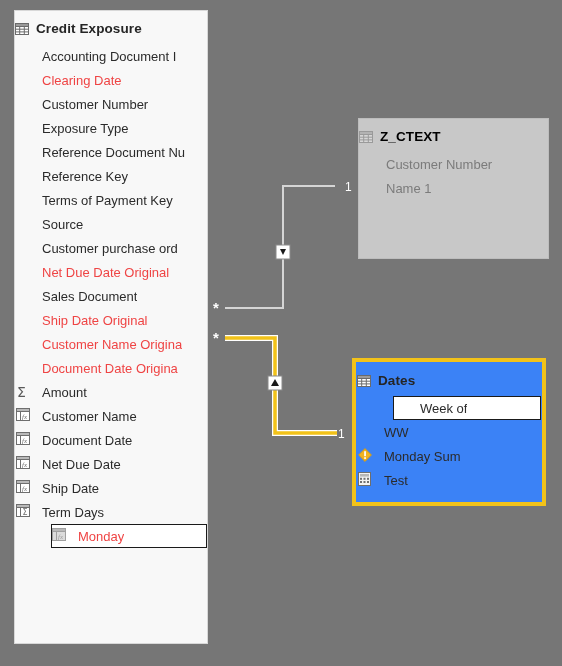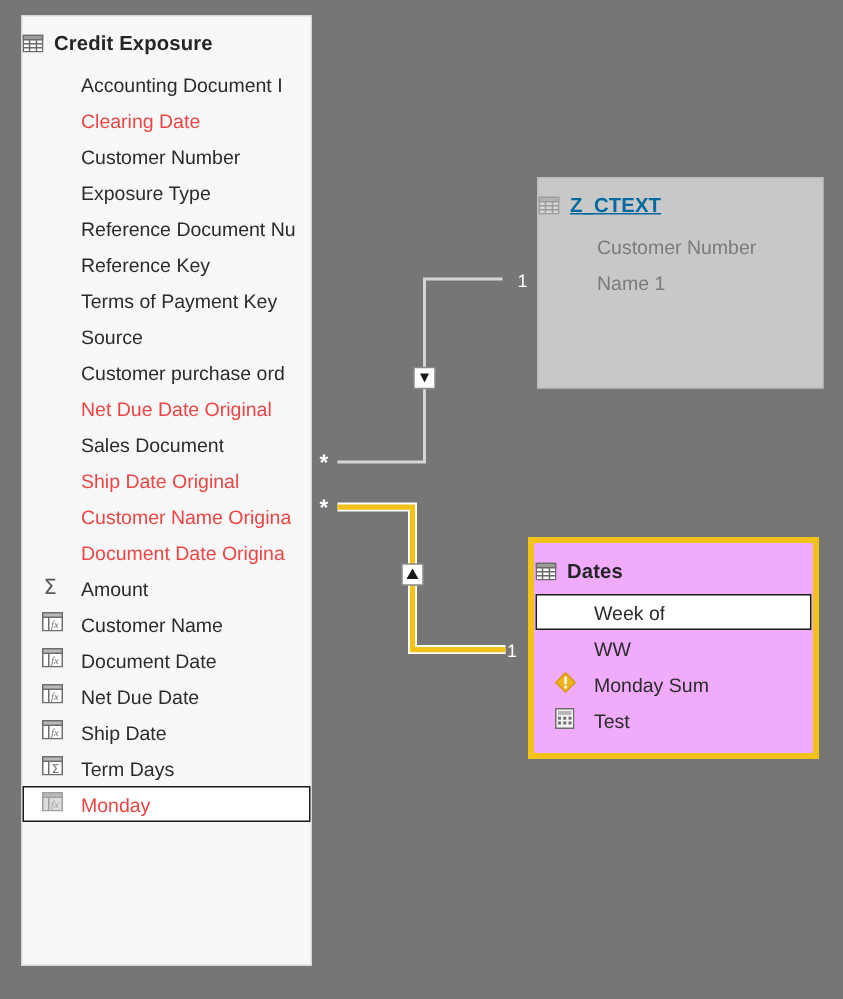--- a/index.html
+++ b/index.html
@@ -22,37 +22,36 @@
     box-sizing: border-box;
     background: #f8f8f8;
     border: 1px solid #d8d8d8;
   }
   .table-card.dimmed {
     background: #c8c8c8;
     border: 1px solid #bdbdbd;
   }
   .table-card.highlighted {
     border: 4px solid #f2c219;
-    background: #f0abfc;
+    background: #3b82f6;
     padding: 1px;
   }
 
   .card-header {
     display: flex;
     align-items: center;
     gap: 7px;
     padding: 10px 10px 8px 0;
     font-size: 13.5px;
     font-weight: bold;
     color: #252525;
     letter-spacing: 0.1px;
   }
   .dimmed .card-header {
-    color: #0369a1;
-    text-decoration: underline;
+    color: #000000;
   }
 
   
   .grid-icon {
     width: 14px;
     height: 12px;
     display: inline-block;
     position: relative;
     flex: 0 0 auto;
   }
@@ -63,27 +62,27 @@
     margin: 0;
     padding: 0;
   }
   .field-row {
     display: flex;
     align-items: center;
     height: 24px;
     box-sizing: border-box;
     font-size: 13px;
     color: #2b2b2b;
-    padding-left: 12px;
     border: 1px solid transparent;
   }
   .field-row.hidden-field { color: #ef4444; }
   .field-row.selected {
     border: 1px solid #1a1a1a;
     background: #ffffff;
+    margin-left: 36px;
   }
   .dimmed .field-row { color: #7b7b7b; }
 
   .field-icon {
     width: 18px;
     flex: 0 0 18px;
     margin-right: 8px;
     display: flex;
     align-items: center;
     justify-content: flex-start;

